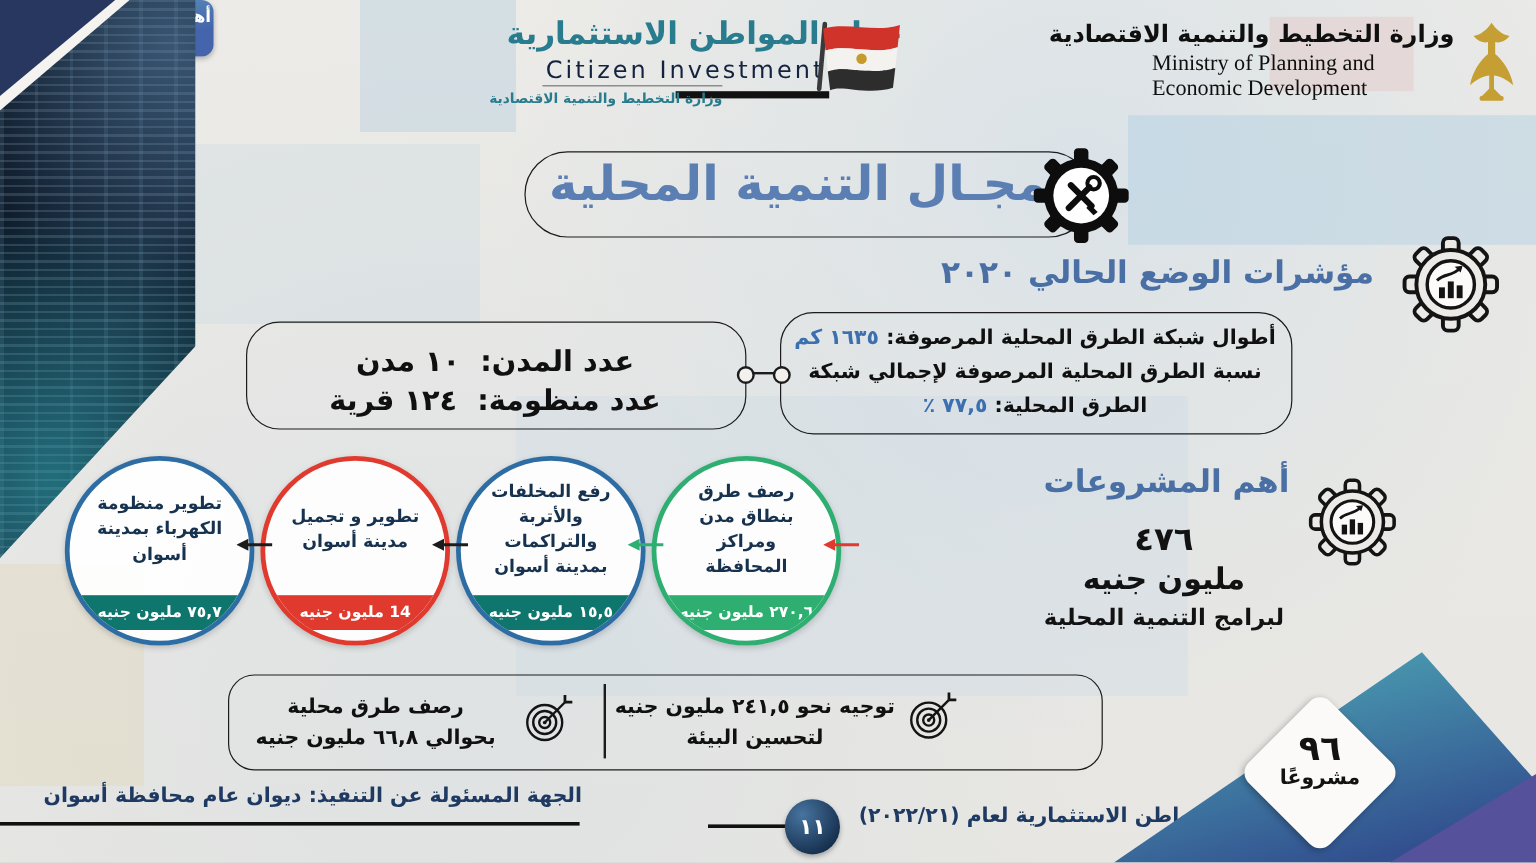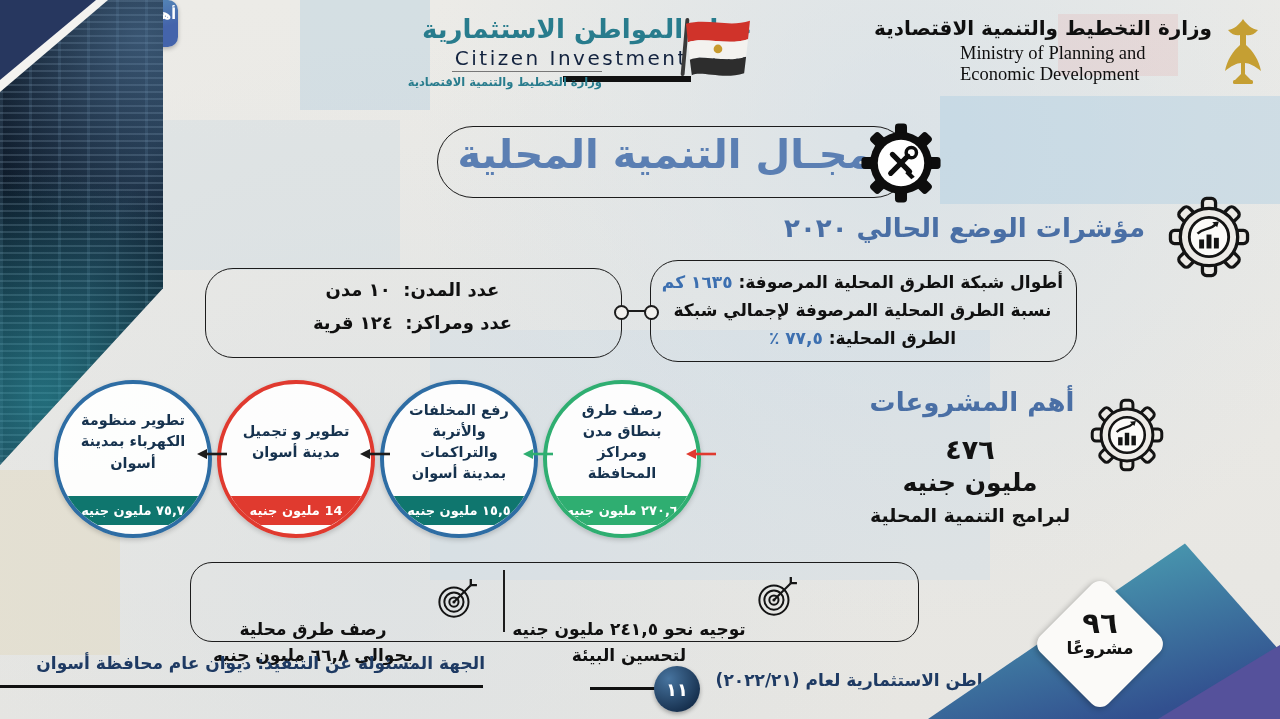--- a/index.html
+++ b/index.html
@@ -44,21 +44,21 @@
   .eagle{left:1218px;top:16px;}
   
   .title-pill{left:437px;top:126px;width:471px;height:70px;border:1.6px solid #1c1c1c;border-radius:36px;}
   .title-text{left:455px;top:131px;width:420px;font-size:40px;font-weight:bold;color:#5b7fb3;text-align:center;white-space:nowrap;}
   
   .h-blue{font-weight:bold;color:#4a6fa5;}
   .ind-heading{left:840px;top:213px;width:305px;font-size:26px;text-align:left;white-space:nowrap;}
   
   .box{border:1.4px solid #1c1c1c;border-radius:28px;}
   .box-left{left:205px;top:268px;width:415px;height:88px;}
-  .box-left-text{left:215px;top:273px;width:395px;font-size:18px;font-weight:bold;color:#101010;text-align:center;line-height:33px;}
+  .box-left-text{left:215px;top:285px;width:395px;font-size:24px;font-weight:bold;color:#101010;text-align:center;line-height:33px;}
   .box-right{left:650px;top:260px;width:425px;height:100px;}
   .box-right-text{left:660px;top:268px;width:405px;font-size:17px;font-weight:bold;color:#101010;text-align:center;line-height:28px;}
   .val-blue{color:#3c6fb0;}
   .conn-line{left:618px;top:310px;width:36px;height:2px;background:#1c1c1c;}
   .conn-dot{width:11px;height:11px;border:2px solid #1c1c1c;border-radius:50%;background:#f2f1ee;}
   
   .proj-heading{left:862px;top:387px;width:220px;font-size:26px;text-align:center;white-space:nowrap;}
   .proj-amount{left:850px;top:434px;width:240px;font-size:27px;font-weight:bold;color:#121212;text-align:center;}
   .proj-unit{left:850px;top:468px;width:240px;font-size:25px;font-weight:bold;color:#121212;text-align:center;}
   .proj-caption{left:845px;top:504px;width:250px;font-size:19px;font-weight:bold;color:#121212;text-align:center;white-space:nowrap;}
@@ -69,21 +69,21 @@
     font-size:14.5px;font-weight:bold;color:#16324e;text-align:center;line-height:1.45;padding:6px 14px 0 14px;}
   .pcircle .band{position:absolute;left:0;right:0;bottom:9px;height:29px;display:flex;align-items:center;justify-content:center;
     color:#fff;font-size:13px;font-weight:bold;}
   .c-red{border:4px solid #e03a2f;}   .c-red  .band{background:#e03a2f;}
   .c-green{border:4px solid #2fae71;} .c-green .band{background:#2fae71;}
   .c-blue{border:4px solid #2e6da4;}  .c-blue .band{background:#0f766e;}
   .flow-arrow{position:absolute;top:446px;z-index:5;}
   
   .targets-box{left:190px;top:562px;width:727px;height:78px;border:1.4px solid #1c1c1c;border-radius:22px;}
   .targets-divider{left:503px;top:570px;width:1.5px;height:62px;background:#1c1c1c;}
-  .target-text{font-size:17px;font-weight:bold;color:#101010;text-align:center;line-height:26px;margin-top:40px;}
+  .target-text{font-size:17px;font-weight:bold;color:#101010;text-align:center;line-height:26px;}
   .badge{left:833px;top:577px;width:178px;height:47px;border-radius:10px;z-index:6;
     background:linear-gradient(165deg,#6ab4c6 0%,#4464ab 75%);
     display:flex;flex-direction:column;align-items:center;justify-content:center;
     color:#fff;font-size:14px;font-weight:bold;line-height:1.35;box-shadow:0 2px 4px rgba(0,0,0,.25);}
   
   .mountain{left:928px;top:540px;width:352px;height:179px;z-index:2;
     background:linear-gradient(165deg,#4fadb8 5%,#32508f 85%);
     clip-path:polygon(73% 2%,0% 100%,100% 100%,100% 62%);}
   .corner-indigo{left:1158px;top:645px;width:122px;height:74px;background:#55519b;z-index:3;
     clip-path:polygon(100% 0,100% 100%,0 100%);}
@@ -192,21 +192,21 @@
       </g>
       <path d="M36,46 C44,38 50,43 60,33" fill="none" stroke="#141414" stroke-width="3"></path>
       <path d="M62,31 l-8,1 6,6 Z" fill="#141414"></path>
     </svg>
   </div>
 
   <div class="abs box box-left"></div>
   <div class="abs box-left-text rtl">
     <div><span>عدد المدن:</span>&nbsp;
          <span>١٠ مدن</span></div>
-    <div><span>عدد ومراكز:</span>&nbsp;
+    <div><span>عدد منظومة:</span>&nbsp;
          <span>١٢٤ قرية</span></div>
   </div>
 
   <div class="abs box box-right"></div>
   <div class="abs box-right-text rtl">
     <span>أطوال شبكة الطرق المحلية المرصوفة:</span>
     <span class="val-blue">١٦٣٥ كم</span>
     <br>
     <span>نسبة الطرق المحلية المرصوفة لإجمالي شبكة الطرق المحلية:</span>
     <span class="val-blue">٧٧,٥ ٪</span>

